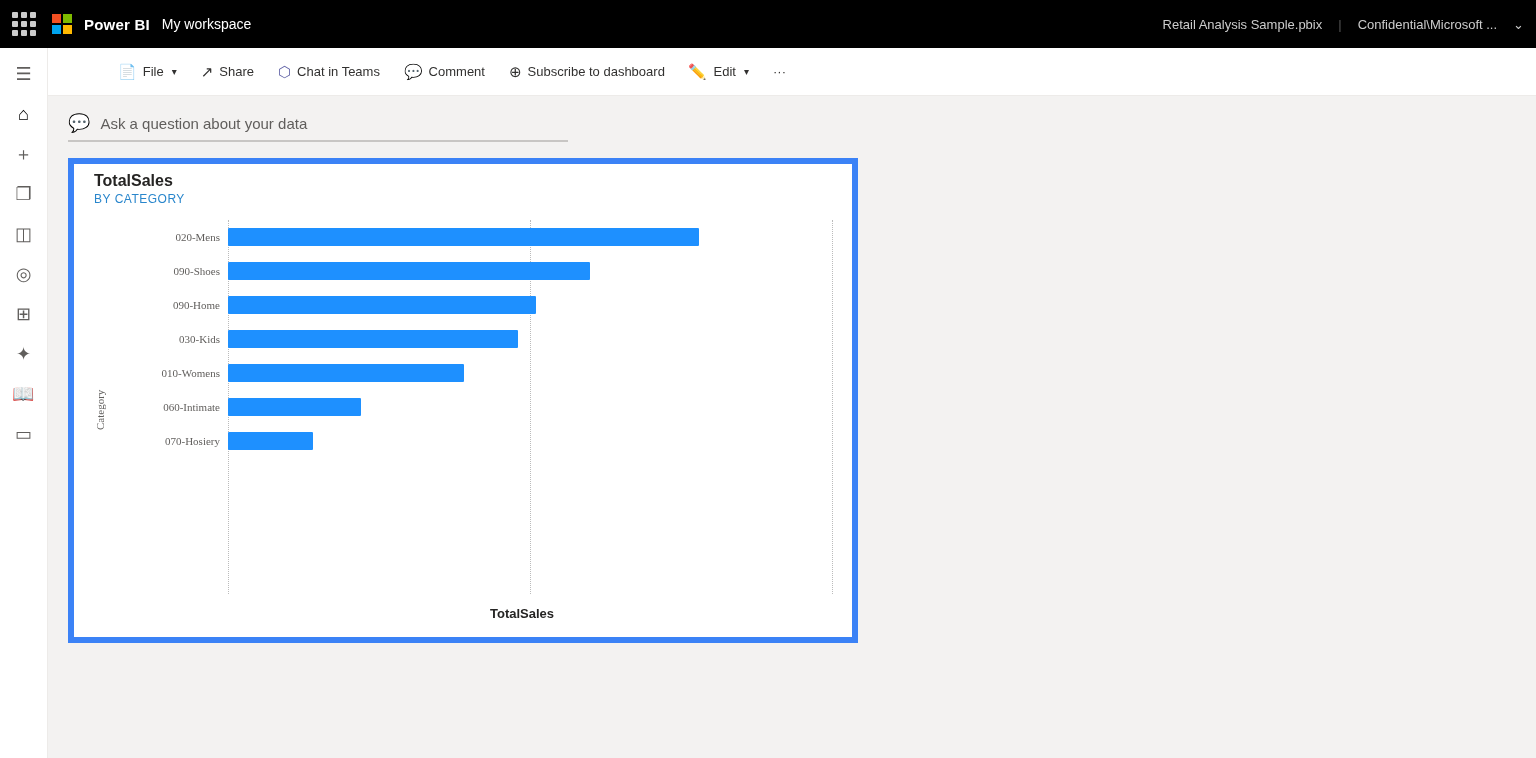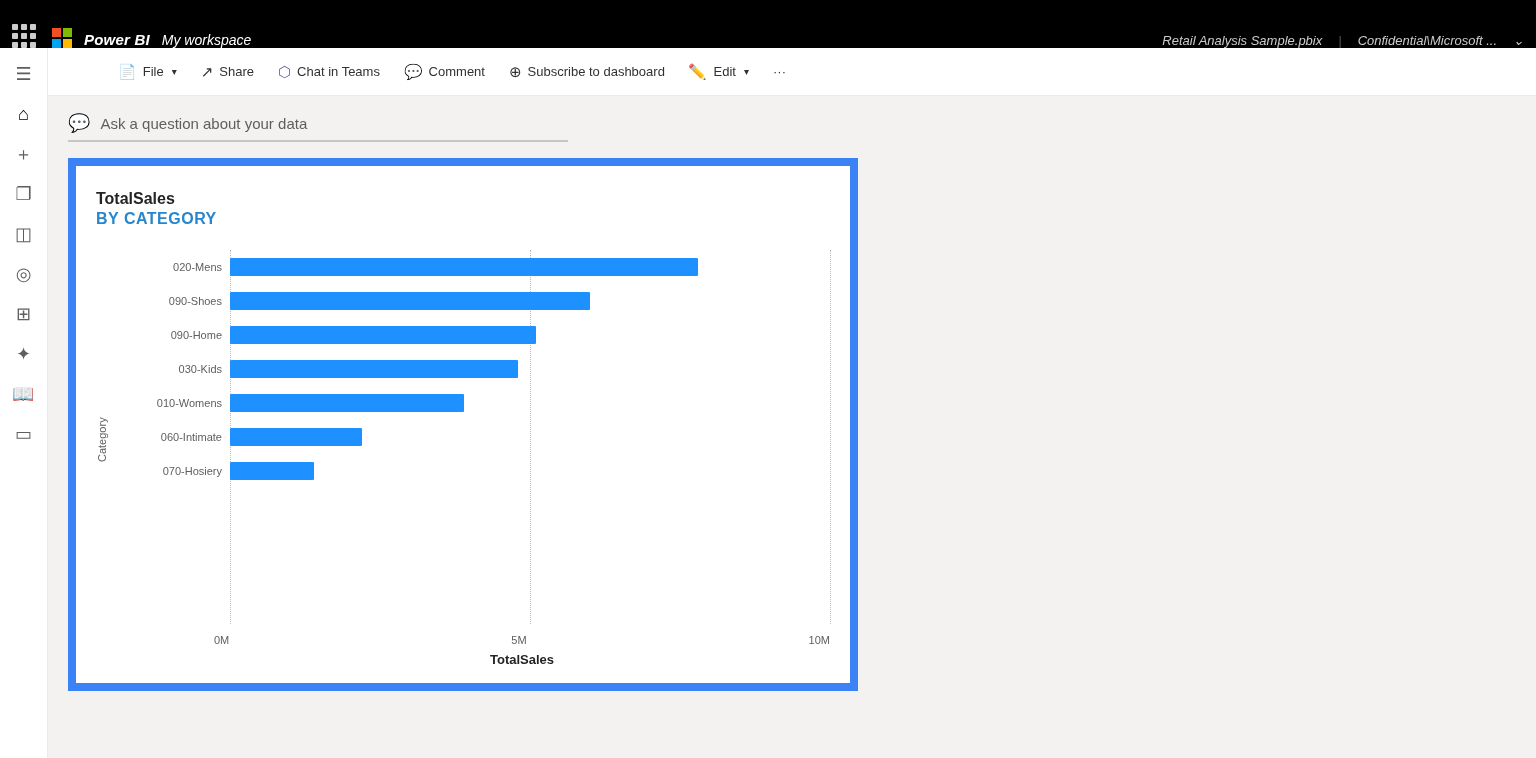--- a/index.html
+++ b/index.html
@@ -3,25 +3,24 @@
   <meta charset="utf-8">
   <style>
     * { box-sizing: border-box; margin: 0; padding: 0; }
     body { font-family: 'Segoe UI', Arial, sans-serif; background: #f3f2f1; display: flex; flex-direction: column; height: 758px; overflow: hidden; }
 
     
     .top-bar {
       background: #000;
       height: 48px;
       display: flex;
-      align-items: flex-end;
+      align-items: center;
       padding: 0 12px;
       gap: 12px;
       flex-shrink: 0;
-      font-style: italic;
     }
     .top-bar-dots { display: grid; grid-template-columns: repeat(3,6px); gap: 3px; margin-right: 4px; }
     .top-bar-dots span { width: 6px; height: 6px; background: #fff; border-radius: 1px; opacity: 0.8; }
     .ms-logo { display: flex; gap: 2px; width: 20px; height: 20px; flex-wrap: wrap; }
     .ms-logo span { width: 9px; height: 9px; }
     .ms-logo .r { background: #f25022; }
     .ms-logo .g { background: #7fba00; }
     .ms-logo .b { background: #00a4ef; }
     .ms-logo .y { background: #ffb900; }
     .top-bar-brand { color: #fff; font-size: 15px; font-weight: 600; letter-spacing: 0.2px; }
@@ -93,29 +92,29 @@
       gap: 10px;
       border-bottom: 2px solid #c8c6c4;
       padding-bottom: 6px;
       max-width: 500px;
     }
     .ask-bar-icon { font-size: 18px; color: #605e5c; }
     .ask-bar-text { font-size: 15px; color: #605e5c; }
 
     
     .chart-container {
-      border: 8px solid #3b82f6;
+      border: 6px solid #3b82f6;
       background: #fff;
-      padding: 24px 20px 16px 20px;
+      padding: 8px 20px 16px 20px;
       max-width: 790px;
       flex-shrink: 0;
     }
     .chart-title { font-size: 16px; font-weight: 600; color: #252423; margin-bottom: 2px; }
-    .chart-subtitle { font-size: 16px; color: #2986cc; font-weight: 700; letter-spacing: 0.5px; margin-bottom: 22px; }
-    .chart-inner { display: flex; gap: 0; }
+    .chart-subtitle { font-size: 12px; color: #2986cc; font-weight: 400; letter-spacing: 0.5px; margin-bottom: 14px; }
+    .chart-inner { display: flex; gap: 0; font-family: Liberation Serif, serif; }
     .y-axis-label {
       writing-mode: vertical-lr;
       transform: rotate(180deg);
       font-size: 11px;
       color: #605e5c;
       text-align: center;
       align-self: center;
       margin-right: 4px;
       flex-shrink: 0;
       height: 380px;
@@ -299,23 +298,18 @@
               <div class="chart-row">
                 <div class="row-label">070-Hosiery</div>
                 <div class="bars-with-grid" style="position: relative; flex: 1 1 0%; height: 34px; display: flex; align-items: center;">
                   <div class="bar" style="width: 14%; position: relative; z-index: 1;"></div>
                 </div>
               </div>
             </div>
         </div>
 
         <div class="chart-bottom">
-          <div class="x-axis-ticks" id="x-ticks">
-              <span>0M</span>
-              <span>5M</span>
-              <span>10M</span>
-            </div>
           <div class="x-axis-label">TotalSales</div>
         </div>
       </div>
     </div>
   </div>
 </div>
 
 </body></html>

